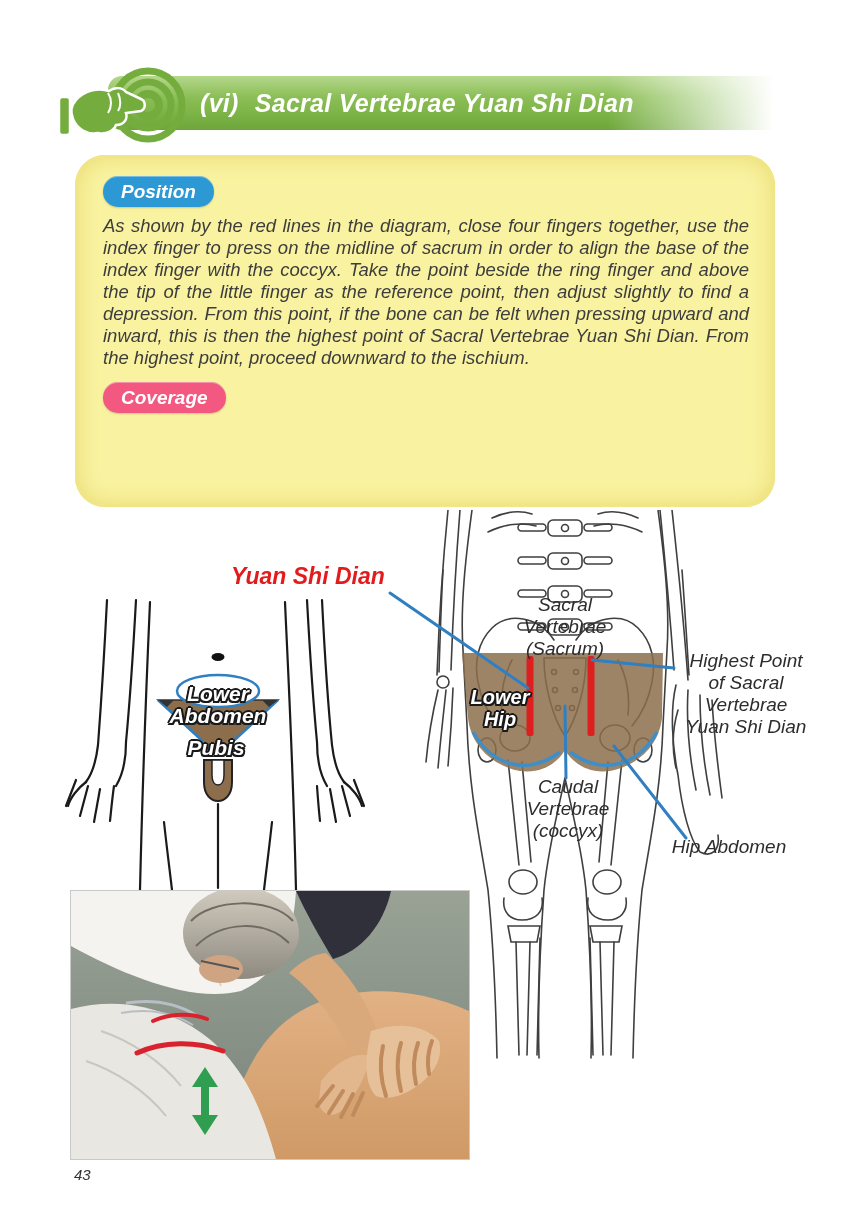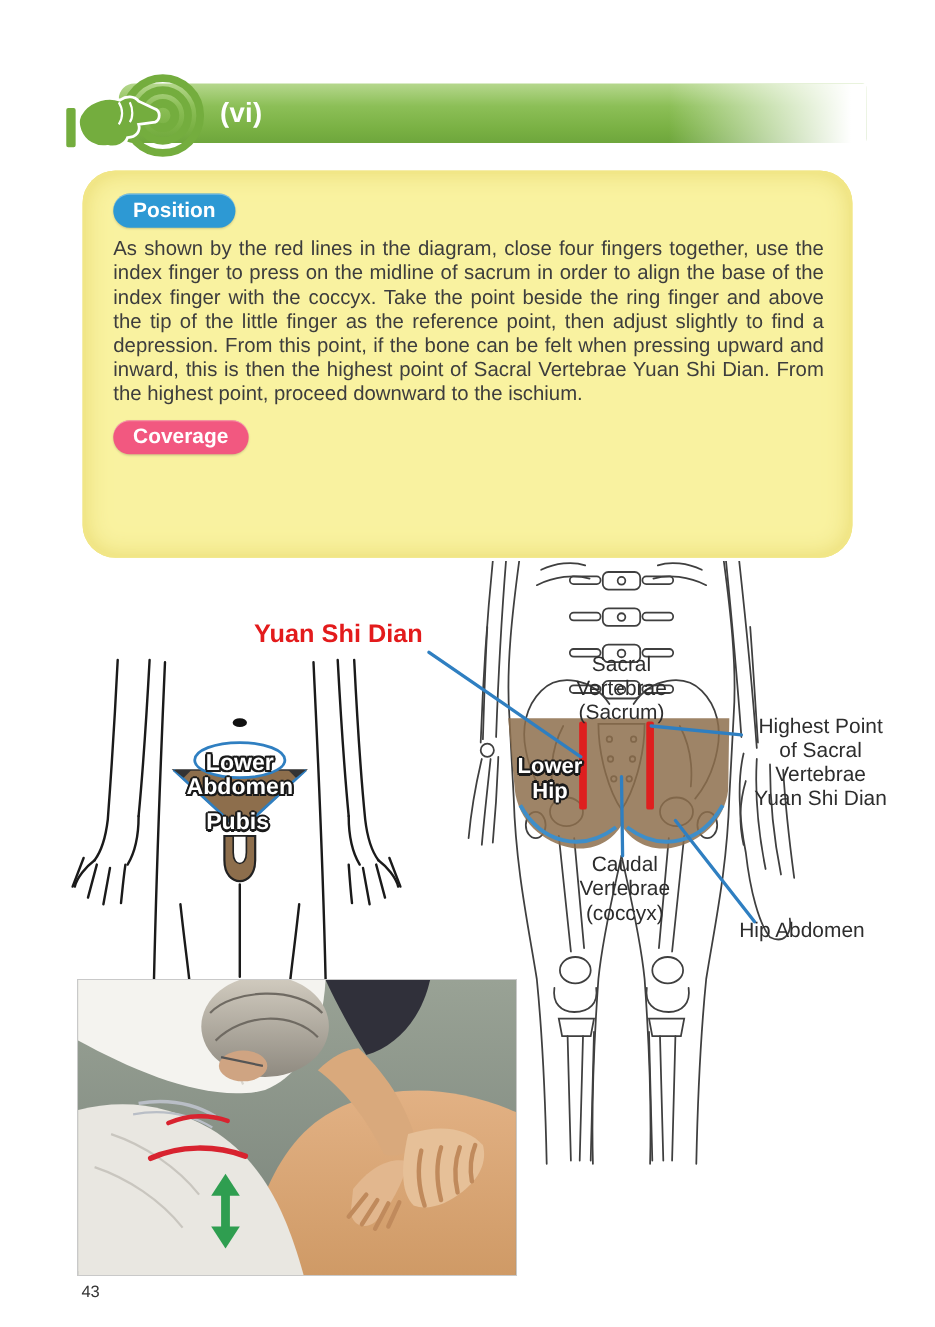--- a/index.html
+++ b/index.html
@@ -1,18 +1,18 @@
 <!DOCTYPE html>
 <html style="--banner-green: #85b94e; --icon-green: #74ad3e; --box-yellow: #f9f2a0; --badge-blue: #2d99d4; --badge-pink: #f25880; --title-brown: #9a6526; --title-red: #e31b1c; --coverage-brown: #8d6e4c; --marker-red: #de1f1f; --leader-blue: #2f7fc1; --arrow-green: #2f9e50; --body-text: #3d3d3d;"><head>
 <meta charset="utf-8">
 <style>
   html,body { margin:0; padding:0; background:#ffffff; }
   .page {
     position:relative; width:850px; height:1206px; background:#fff;
-    font-family:"Liberation Sans", sans-serif; overflow:hidden;
+    font-family:"Liberation Sans", sans-serif; overflow:hidden;font-style:italic;
   }
 
   
   .banner {
     position:absolute; left:108px; top:76px; width:680px; height:54px;
     border-radius:14px 4px 4px 14px;
     background:linear-gradient(180deg,#b5d78d 0%,#8cbf57 38%,#7ab144 75%,#6ea63c 100%);
   }
   .banner::after {
     content:""; position:absolute; top:0; right:0; width:180px; height:100%;
@@ -87,20 +87,21 @@
   .pagenum { position:absolute; left:74px; top:1166px; font-size:15px; color:#333; }
 </style>
 </head>
 <body>
 
 <div class="page">
 
   <div class="banner">
     <div class="banner-text">
       <span>(vi)</span>
+      <span>Sacral Vertebrae Yuan Shi Dian</span>
     </div>
   </div>
 
   <svg class="press-icon" width="134" height="94" viewBox="0 0 134 94">
     <g fill="none" stroke="var(--icon-green,#74ad3e)">
       <circle cx="92" cy="47" r="11" stroke-width="8"></circle>
       <circle cx="92" cy="47" r="23" stroke-width="7"></circle>
       <circle cx="92" cy="47" r="34" stroke-width="7"></circle>
     </g>
     <g fill="var(--icon-green,#74ad3e)" stroke="#ffffff" stroke-width="2.5">

